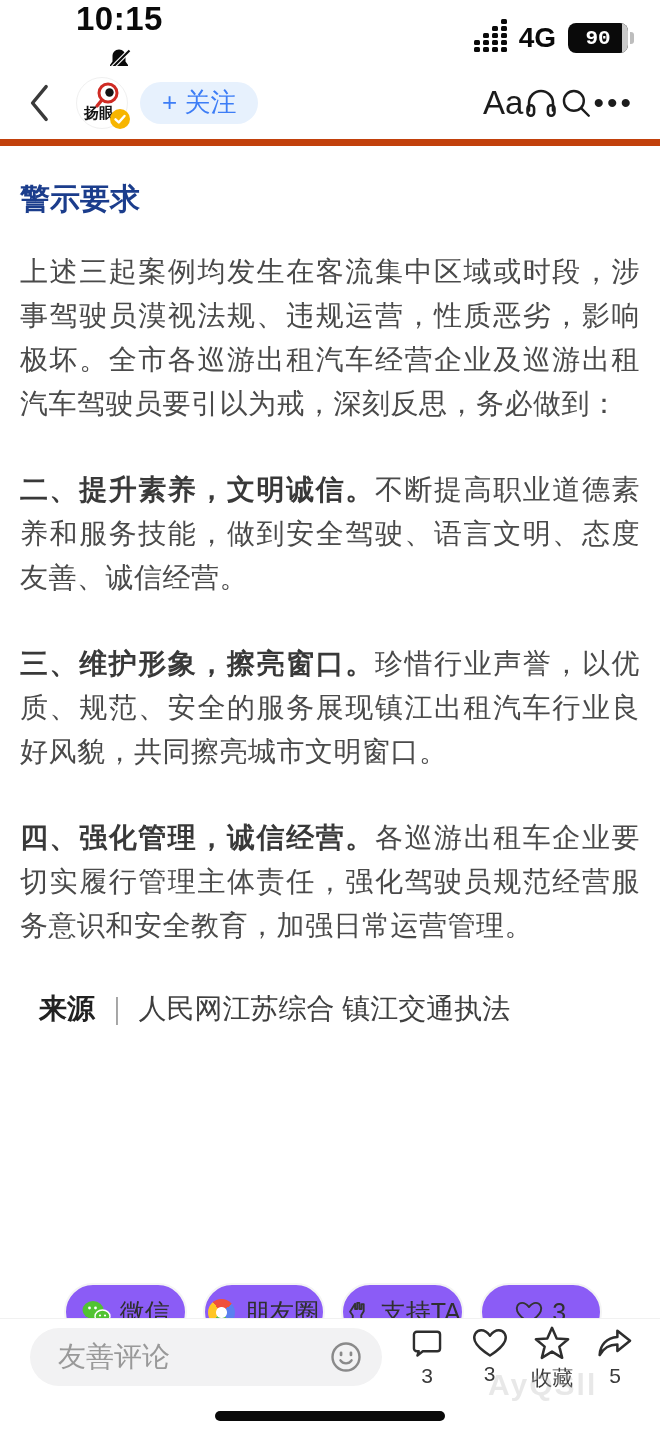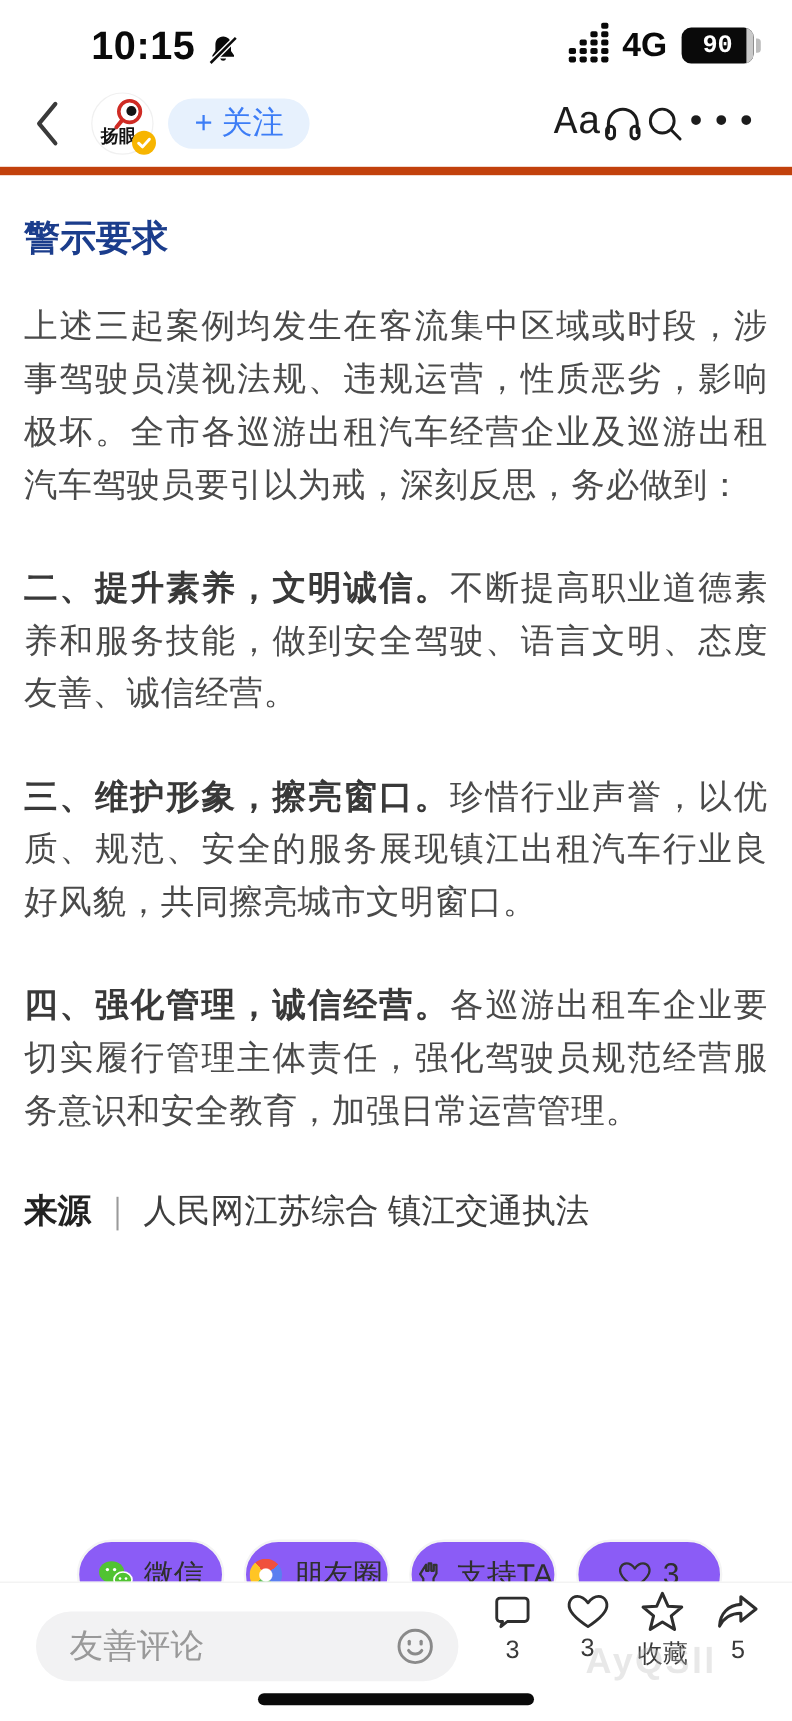--- a/index.html
+++ b/index.html
@@ -9,21 +9,21 @@
     background:#fff; overflow:hidden;
     font-family:"Liberation Sans","DejaVu Sans",sans-serif;
     color:#474747;
   }
   
   .status-bar {
     position:absolute; top:0; left:0; right:0; height:66px;
     display:flex; align-items:center; justify-content:space-between;
     padding:10px 26px 0 76px; color:#0a0a0a;
   }
-  .sb-left { display:flex; align-items:flex-end; gap:8px; }
+  .sb-left { display:flex; align-items:center; gap:8px;flex-direction:column; }
   .sb-time { font-size:33px; font-weight:700; letter-spacing:.5px; }
   .sb-right { display:flex; align-items:center; gap:12px; }
   .signal { display:flex; align-items:flex-end; gap:3px; height:28px; }
   .signal .col { display:flex; flex-direction:column; gap:2px; }
   .signal .dot { width:6px; height:5px; border-radius:1.5px; background:#0a0a0a; }
   .sb-net { font-size:28px; font-weight:600; }
   .battery { position:relative; width:60px; height:30px; background:#0a0a0a; border-radius:8px;
     display:flex; align-items:center; justify-content:center; overflow:hidden;font-family:Liberation Mono, monospace; }
   .battery .pct { color:#fff; font-size:21px; font-weight:700; }
   .battery .empty { position:absolute; right:0; top:0; bottom:0; width:6px; background:#c9c9c9; }
@@ -34,50 +34,50 @@
     display:flex; align-items:center; padding:0 26px 0 26px;
     border-bottom:7px solid #c2410c; background:#fff;
   }
   .back-btn { width:36px; height:44px; display:flex; align-items:center; }
   .avatar { position:relative; width:52px; height:52px; margin-left:14px; border-radius:50%;
     background:#fff; border:1px solid #f0f0f0; flex:0 0 auto; }
   .badge { position:absolute; right:-4px; bottom:-2px; width:22px; height:22px; }
   .follow-btn { margin-left:12px; height:42px; padding:0 22px; border-radius:21px;
     background:#e7f1fd; color:#3d7df6; font-size:26px; display:flex; align-items:center; gap:4px; }
   .nav-spacer { flex:1; }
-  .nav-icons { display:flex; align-items:center; color:#1c1c1c;font-family:Liberation Mono, monospace; }
+  .nav-icons { display:flex; align-items:center; color:#1c1c1c; }
   .font-btn { font-size:33px; color:#1c1c1c; }
   .more-glyph { font-size:30px; letter-spacing:3px; color:#1c1c1c; }
   
   .article { position:absolute; top:146px; left:0; right:0; padding:0 20px; }
   .article h2 { margin:32px 0 30px; font-size:30px; line-height:42px; font-weight:700; color:#1b3d8c; }
   .article p {
     font-size:28px; line-height:44px; letter-spacing:.5px;
     text-align:justify; text-justify:inter-ideograph; margin:0 0 42px; color:#4a4a4a;
   }
   .article p b { color:#393939; font-weight:700; }
-  .source-line { font-size:28px; color:#3f3f3f; }
+  .source-line { font-size:28px; color:#3f3f3f;margin-left:19px; }
   .source-line b { color:#222; }
   .source-line .sep { color:#9a9a9a; padding:0 8px; }
   
   .share-row { position:absolute; top:1283px; left:64px; right:58px; display:flex; gap:16px; }
   .pill {
     flex:1; height:58px; border:2px solid #f4f4f4; border-radius:29px; background:#8b5cf6;
     display:flex; align-items:center; justify-content:center; gap:9px;
     font-size:25px; color:#2f2f2f;
   }
   .moments-icon { width:27px; height:27px; border-radius:50%;
     background:
       radial-gradient(circle at 50% 50%, #fff 0 5px, rgba(255,255,255,0) 6px),
       conic-gradient(from -40deg, #f0503c 0 90deg, #5b7ff0 90deg 180deg, #58bd4c 180deg 270deg, #ffc524 270deg 360deg);
   }
   
   .comment-bar { position:absolute; top:1318px; left:0; right:0; bottom:0; background:#fff;
     border-top:1px solid #f1f1f1; }
-  .comment-input { position:absolute; left:30px; top:24px; width:352px; height:58px;
+  .comment-input { position:absolute; left:30px; top:9px; width:352px; height:58px;
     background:#f2f2f3; border-radius:29px; display:flex; align-items:center;
     padding:0 18px 0 28px; }
   .comment-input .ph { font-size:28px; color:#999; flex:1; }
   .actions { position:absolute; left:398px; right:16px; top:6px; display:flex; justify-content:space-between; }
   .action { display:flex; flex-direction:column; align-items:center; width:58px; }
   .action .lbl { font-size:21px; color:#3a3a3a; margin-top:3px; }
   .home-indicator { position:absolute; left:215px; bottom:13px; width:230px; height:10px;
     border-radius:5px; background:#0a0a0a; }
   .watermark { position:absolute; left:488px; top:1368px; font-size:30px; font-weight:700;
     color:rgba(185,185,185,.32); letter-spacing:2px; }

